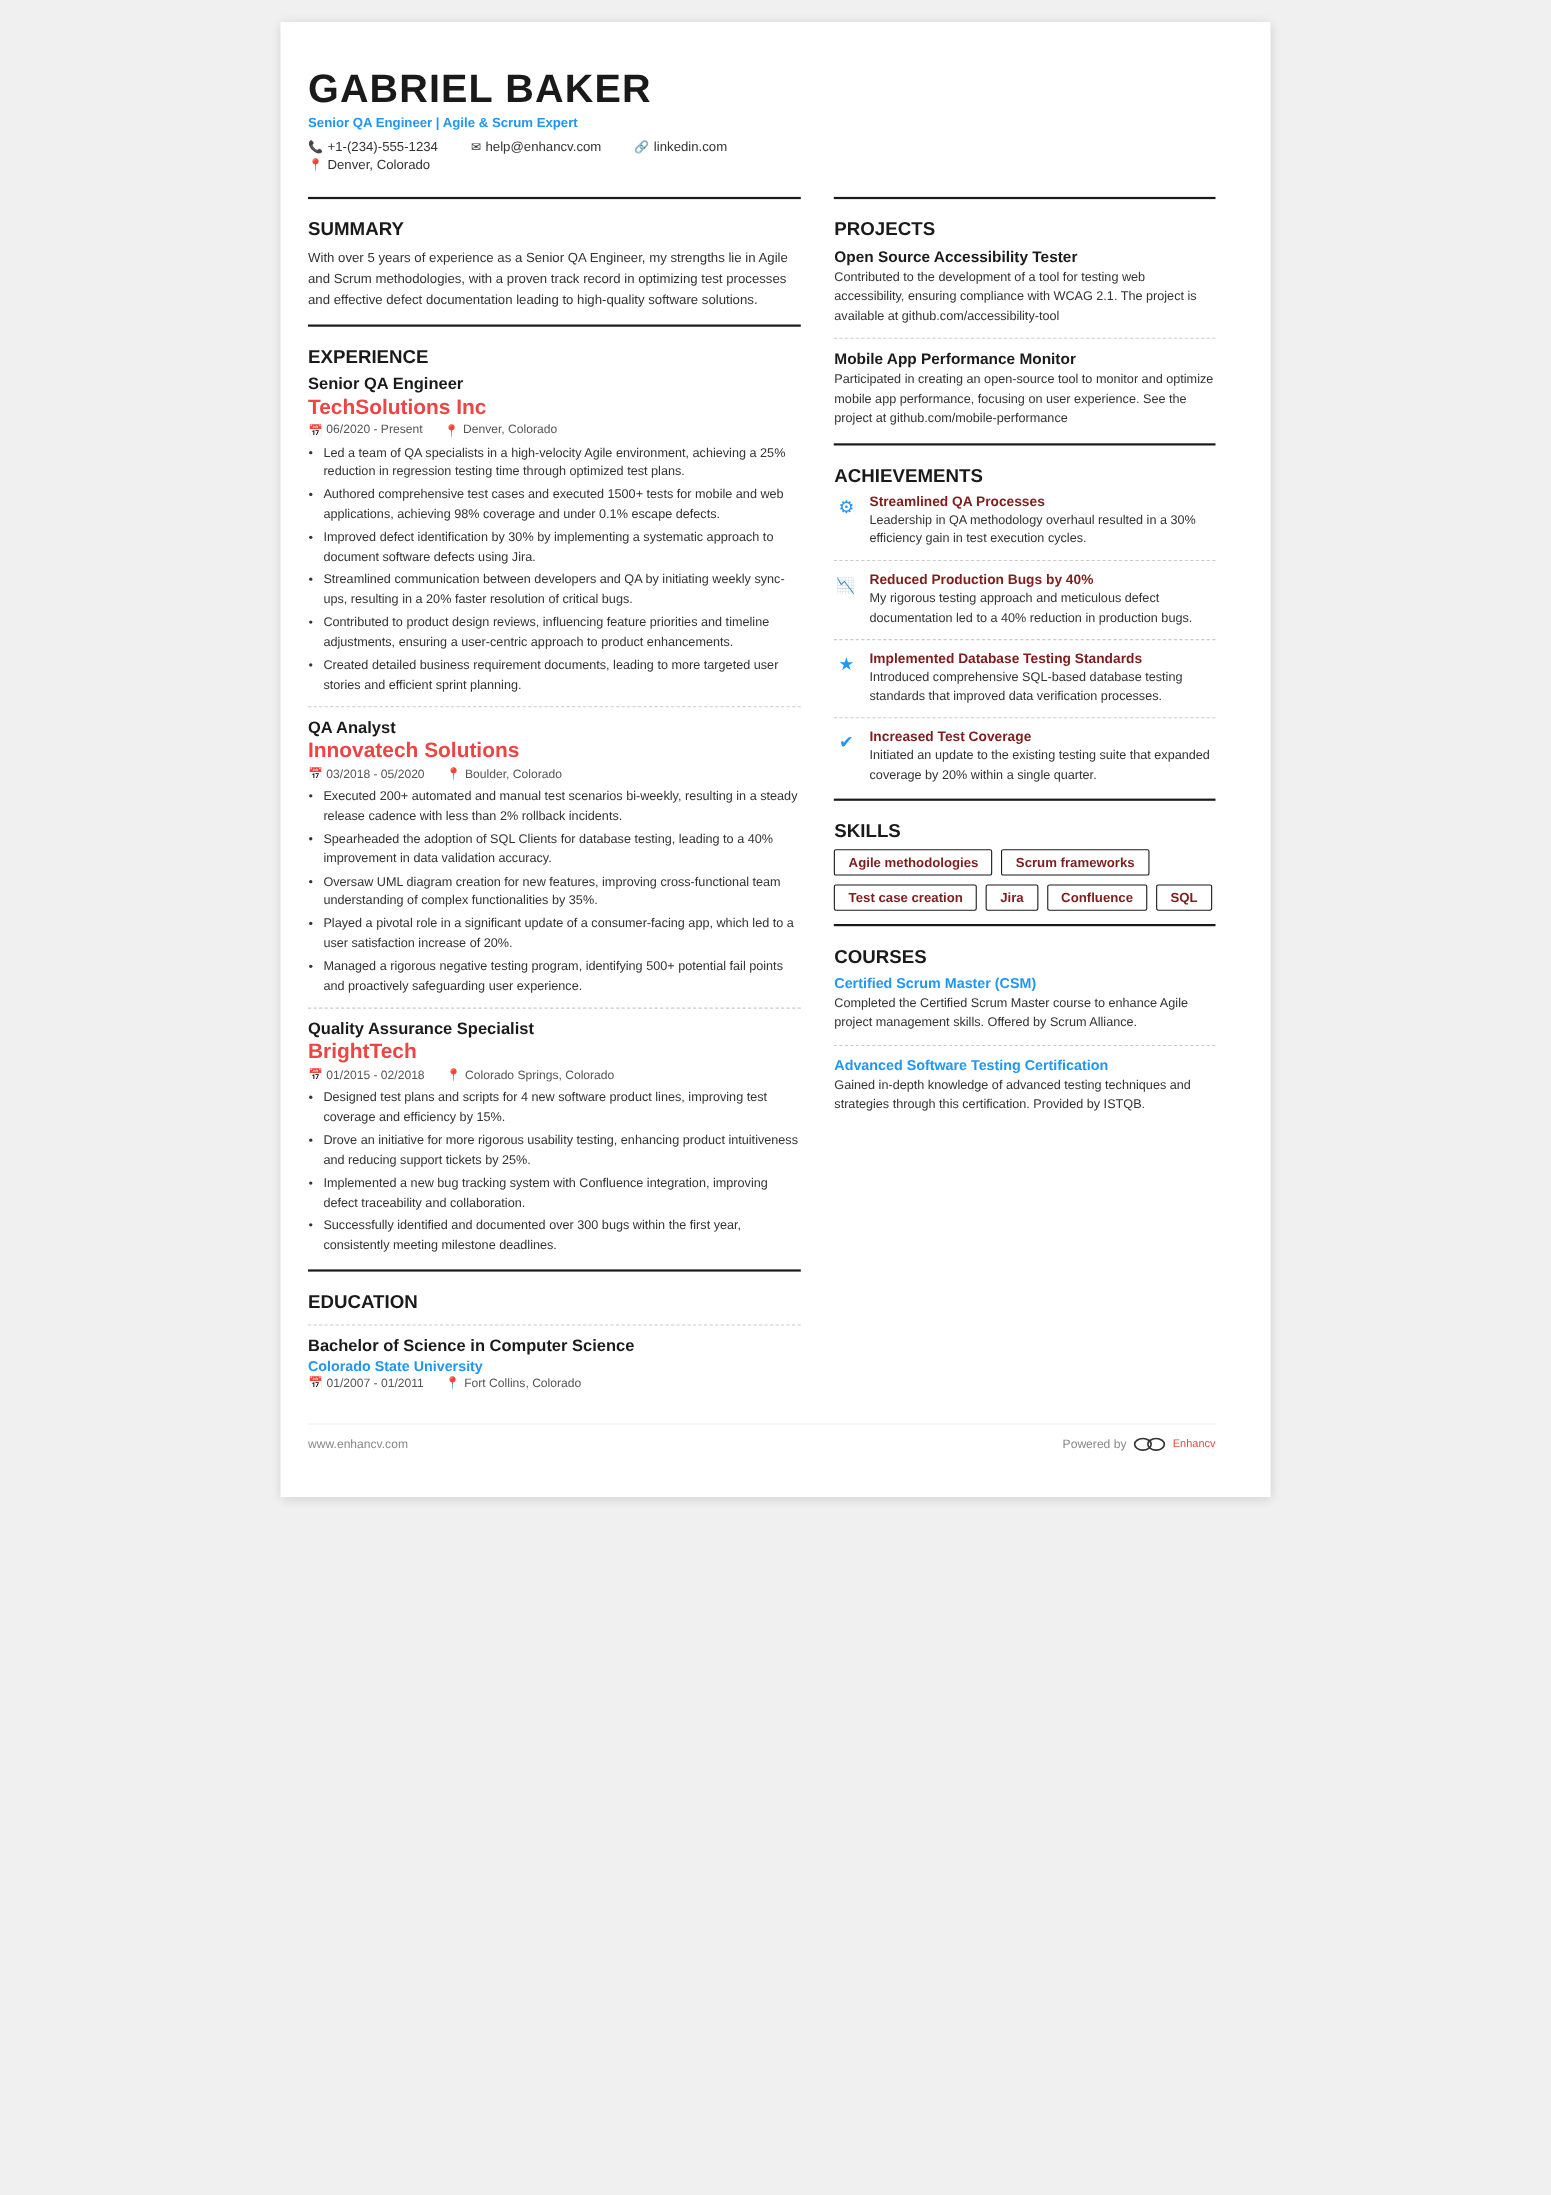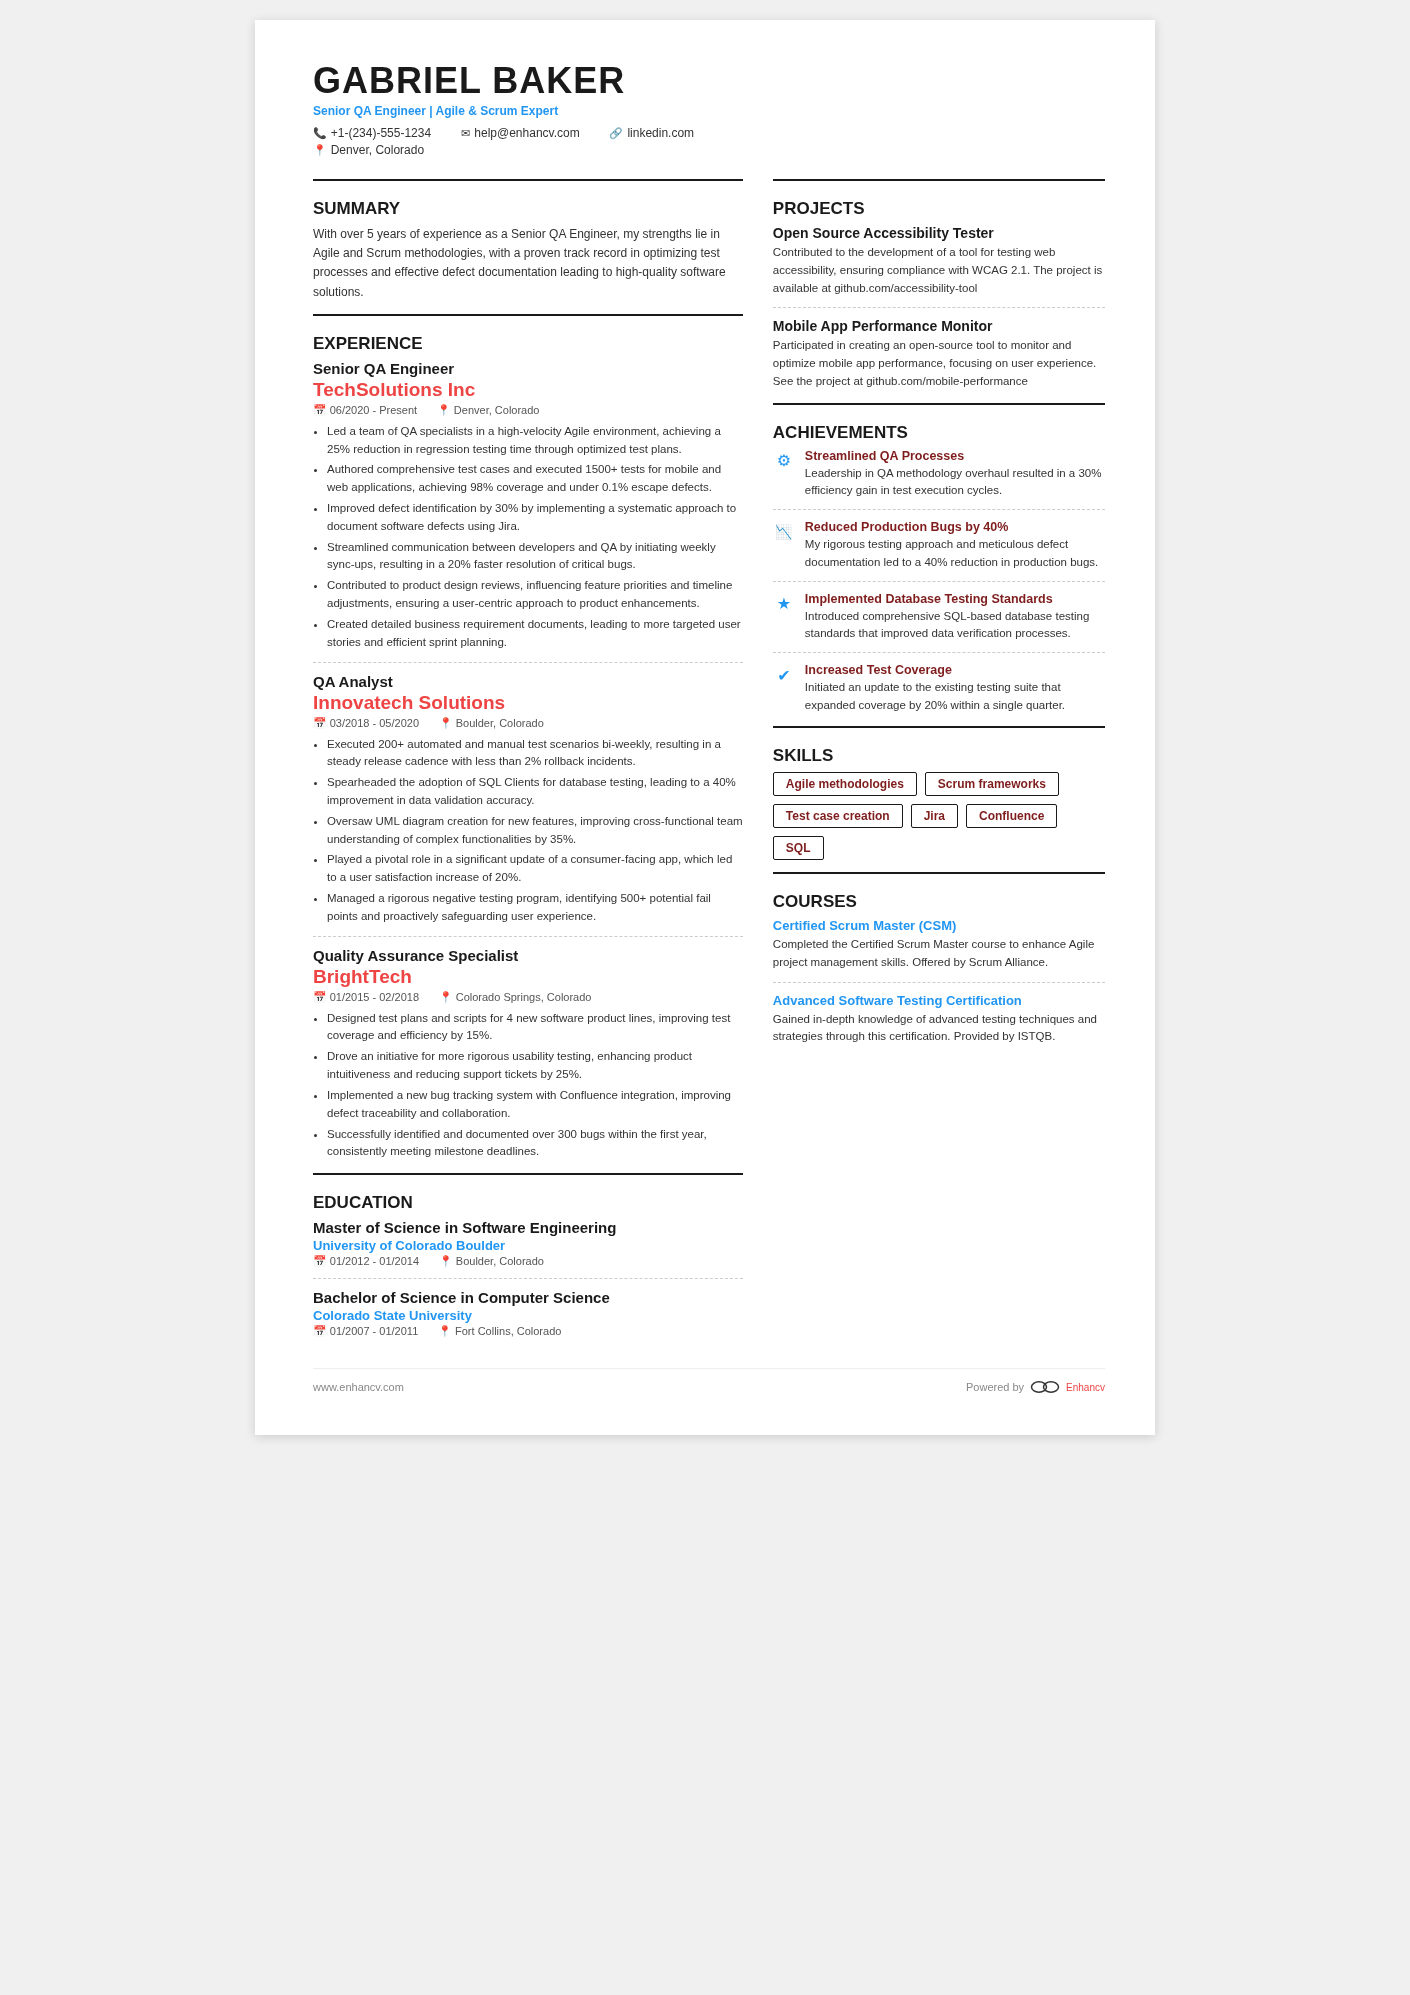--- a/index.html
+++ b/index.html
@@ -7,21 +7,21 @@
       font-family: 'Arial', sans-serif;
       background: #f0f0f0;
       display: flex;
       justify-content: center;
       align-items: flex-start;
       padding: 20px;
     }
     .resume-container {
       width: 900px;
       background: #fff;
-      padding: 40px 50px 40px 58px;
+      padding: 40px 50px 40px 25px;
       box-shadow: 0 2px 10px rgba(0,0,0,0.15);
     }
     
     .header-name {
       font-size: 36px;
       font-weight: 900;
       color: #1a1a1a;
       letter-spacing: 1px;
       text-transform: uppercase;
     }
@@ -344,34 +344,20 @@
             <li>Implemented a new bug tracking system with Confluence integration, improving defect traceability and collaboration.</li>
             <li>Successfully identified and documented over 300 bugs within the first year, consistently meeting milestone deadlines.</li>
           </ul>
         </div>
       </div>
 
       <div>
         <hr class="divider-line">
         <div class="section-title">EDUCATION</div>
 
-        <div>
-          <div class="edu-degree">Master of Science in Software Engineering</div>
-          <div class="edu-school">University of Colorado Boulder</div>
-          <div class="edu-meta">
-            <span>
-              <span>📅</span>
-              <span>01/2012 - 01/2014</span>
-            </span>
-            <span>
-              <span>📍</span>
-              <span>Boulder, Colorado</span>
-            </span>
-          </div>
-        </div>
 
         <hr class="divider-thin">
 
         <div>
           <div class="edu-degree">Bachelor of Science in Computer Science</div>
           <div class="edu-school">Colorado State University</div>
           <div class="edu-meta">
             <span>
               <span>📅</span>
               <span>01/2007 - 01/2011</span>

